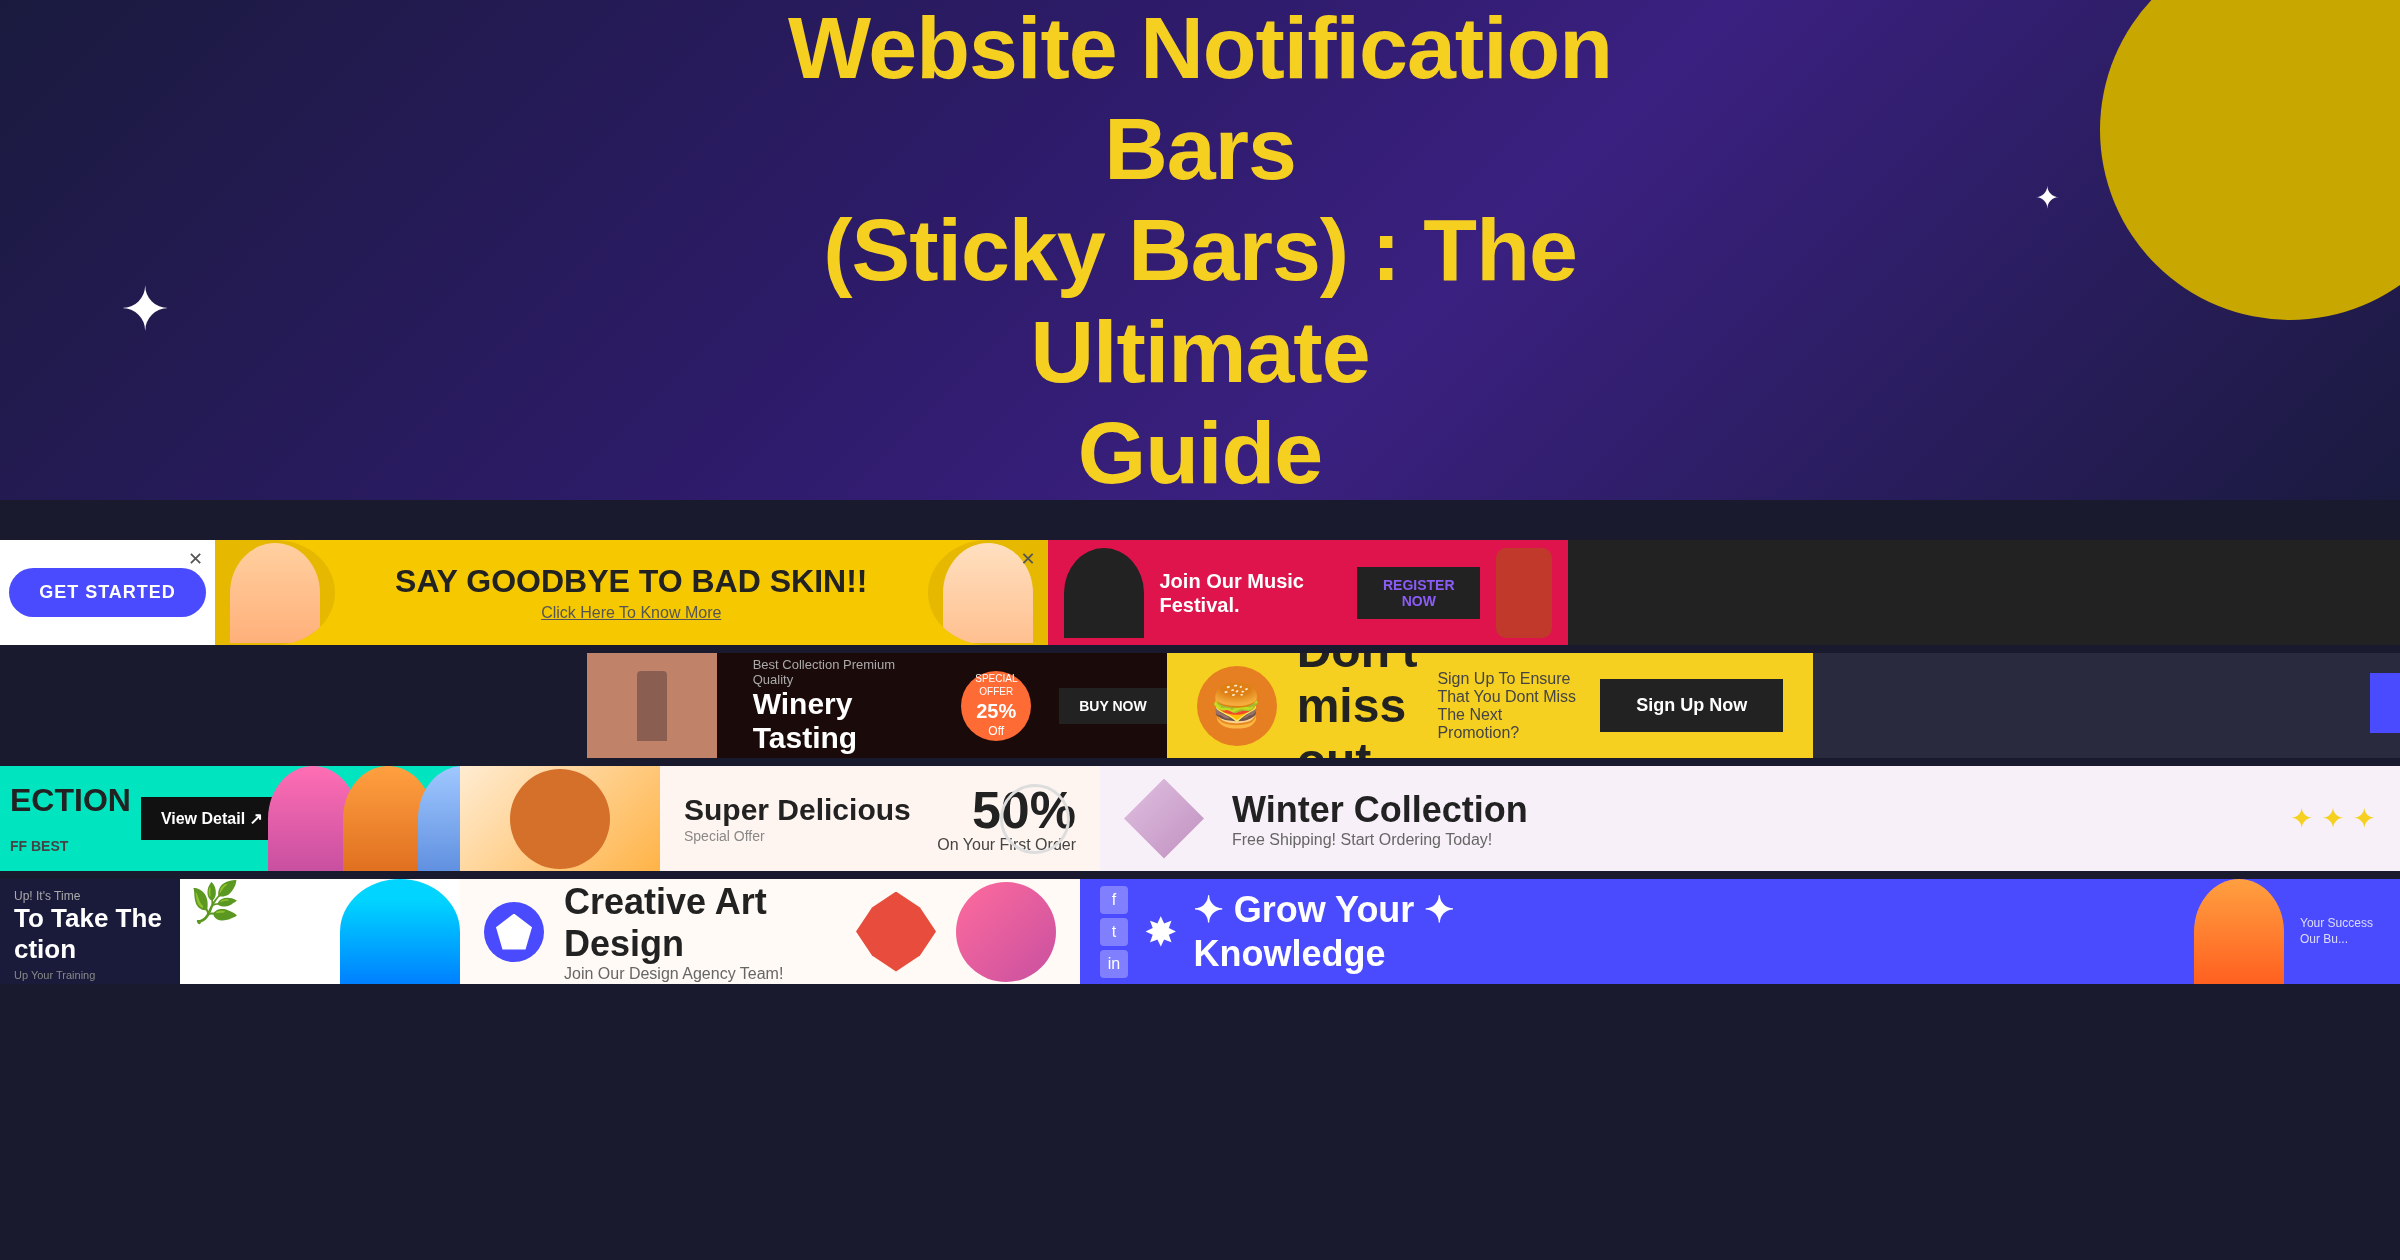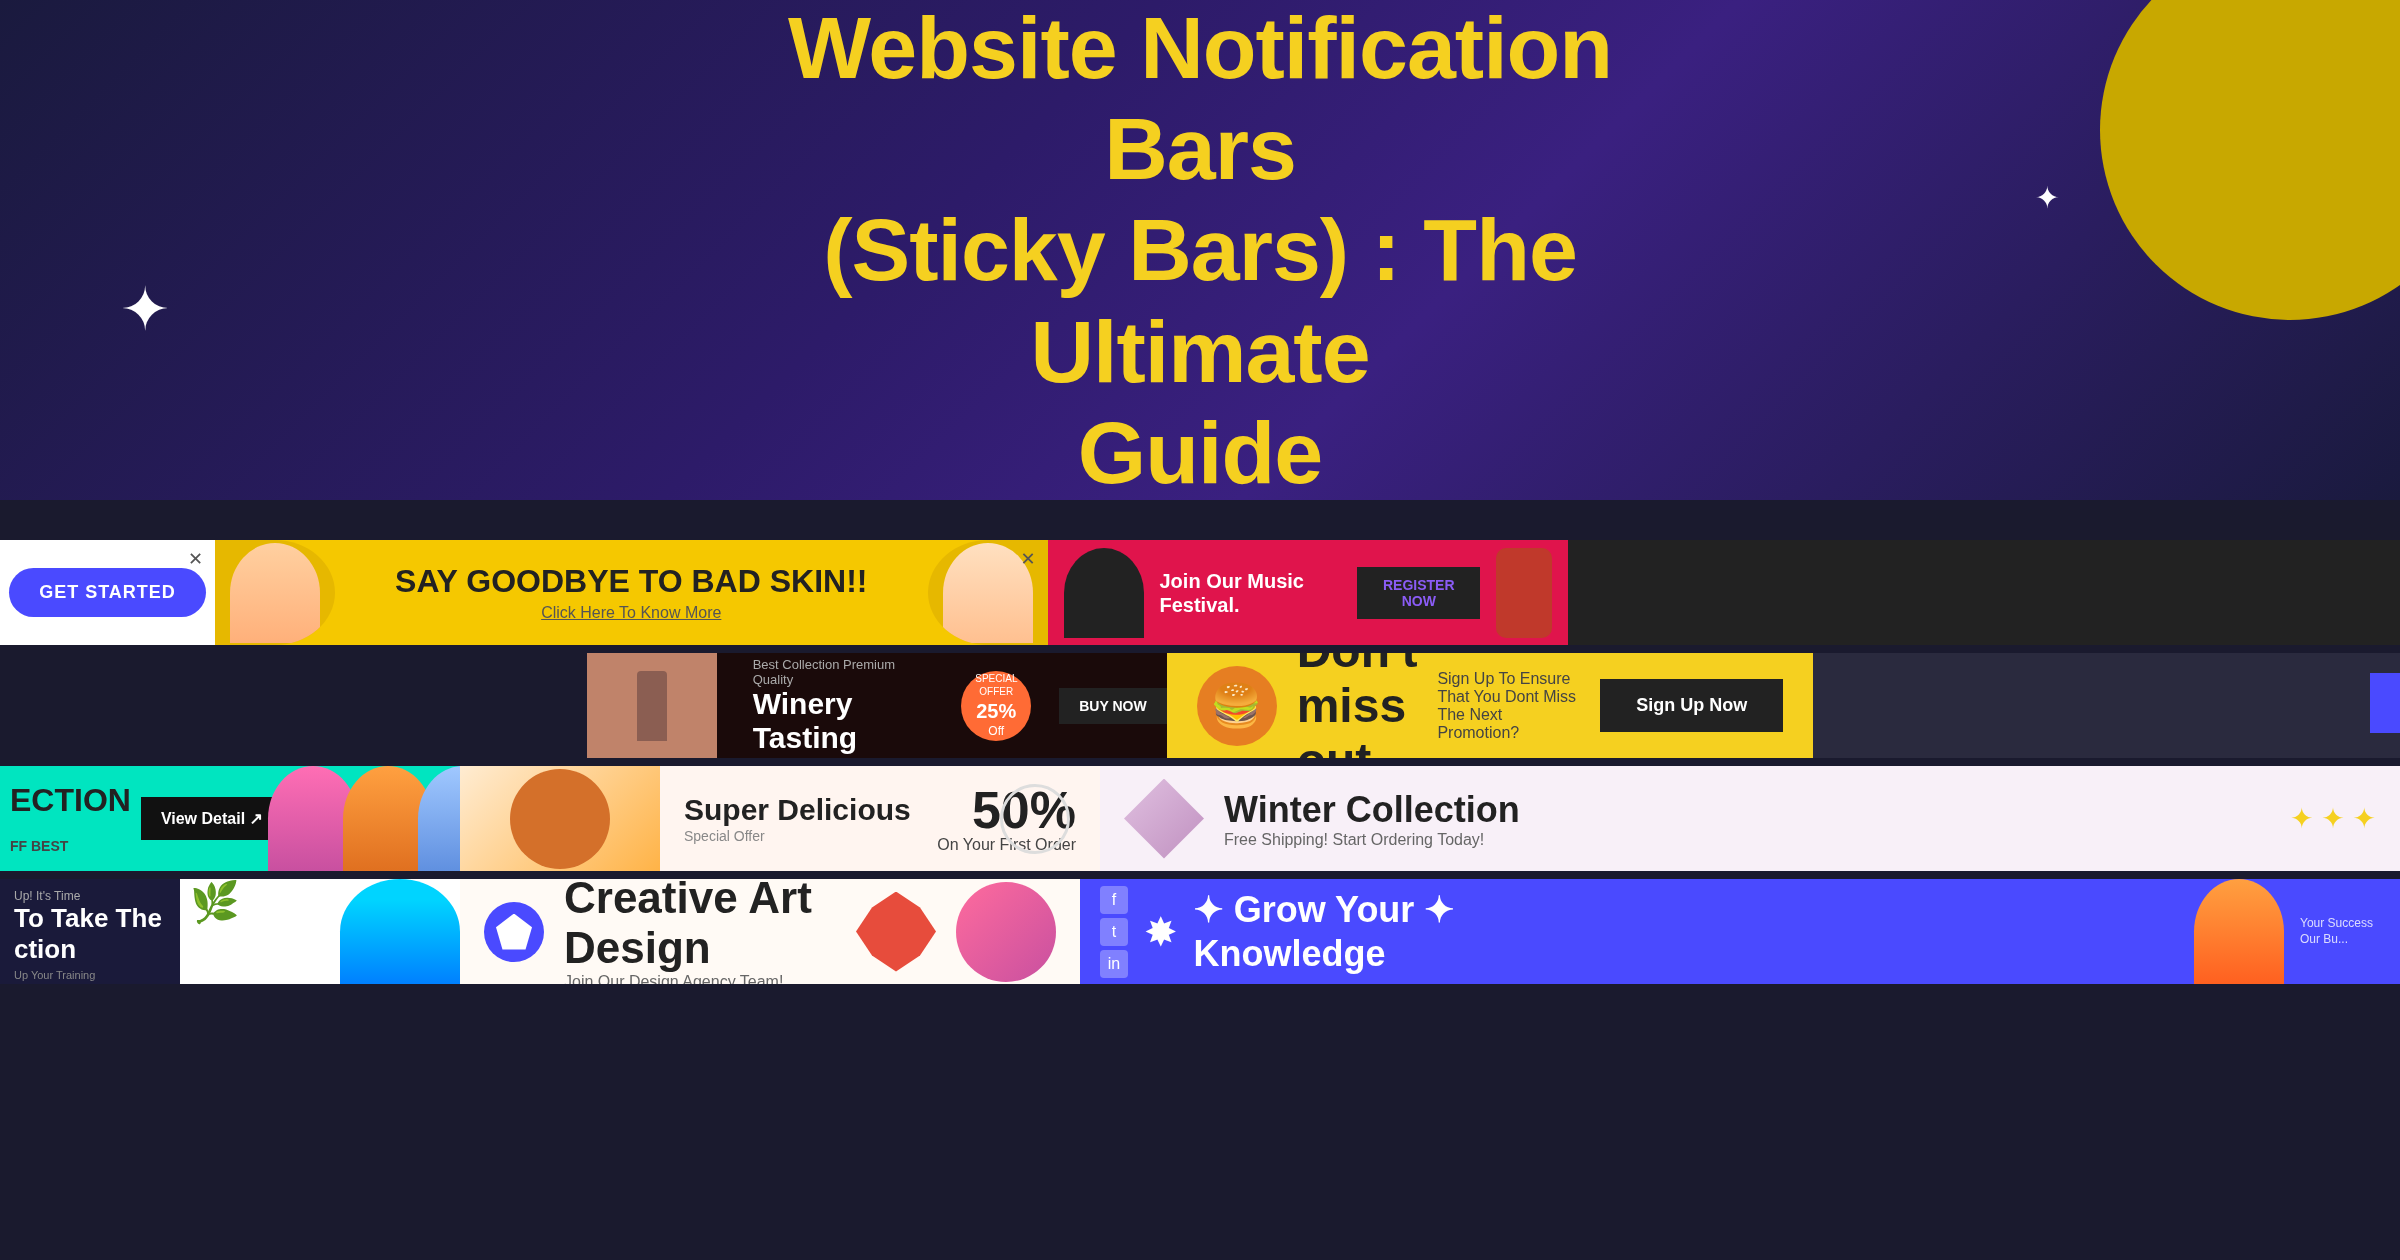--- a/index.html
+++ b/index.html
@@ -453,21 +453,21 @@
       background: transparent;
       border: 3px solid #ddd;
       border-radius: 50%;
     }
 
     .bar-winter {
       flex: 1;
       background: #f8f0f8;
       display: flex;
       align-items: center;
-      gap: 20px;
+      gap: 28px;
       padding: 0 24px;
     }
     .bar-winter .winter-deco {
       display: flex;
       gap: 8px;
       align-items: center;
     }
     .bar-winter .winter-shape {
       width: 80px;
       height: 80px;
@@ -557,21 +557,21 @@
     .bar-creative-art .art-icon-inner {
       width: 36px;
       height: 36px;
       background: white;
       clip-path: polygon(50% 0%, 100% 38%, 82% 100%, 18% 100%, 0% 38%);
     }
     .bar-creative-art .art-text {
       flex: 1;
     }
     .bar-creative-art .art-title {
-      font-size: 44px;
+      font-size: 36px;
       font-weight: 900;
       color: #222;
       display: block;
     }
     .bar-creative-art .art-sub {
       font-size: 16px;
       color: #666;
     }
     .bar-creative-art .art-person {
       width: 100px;

